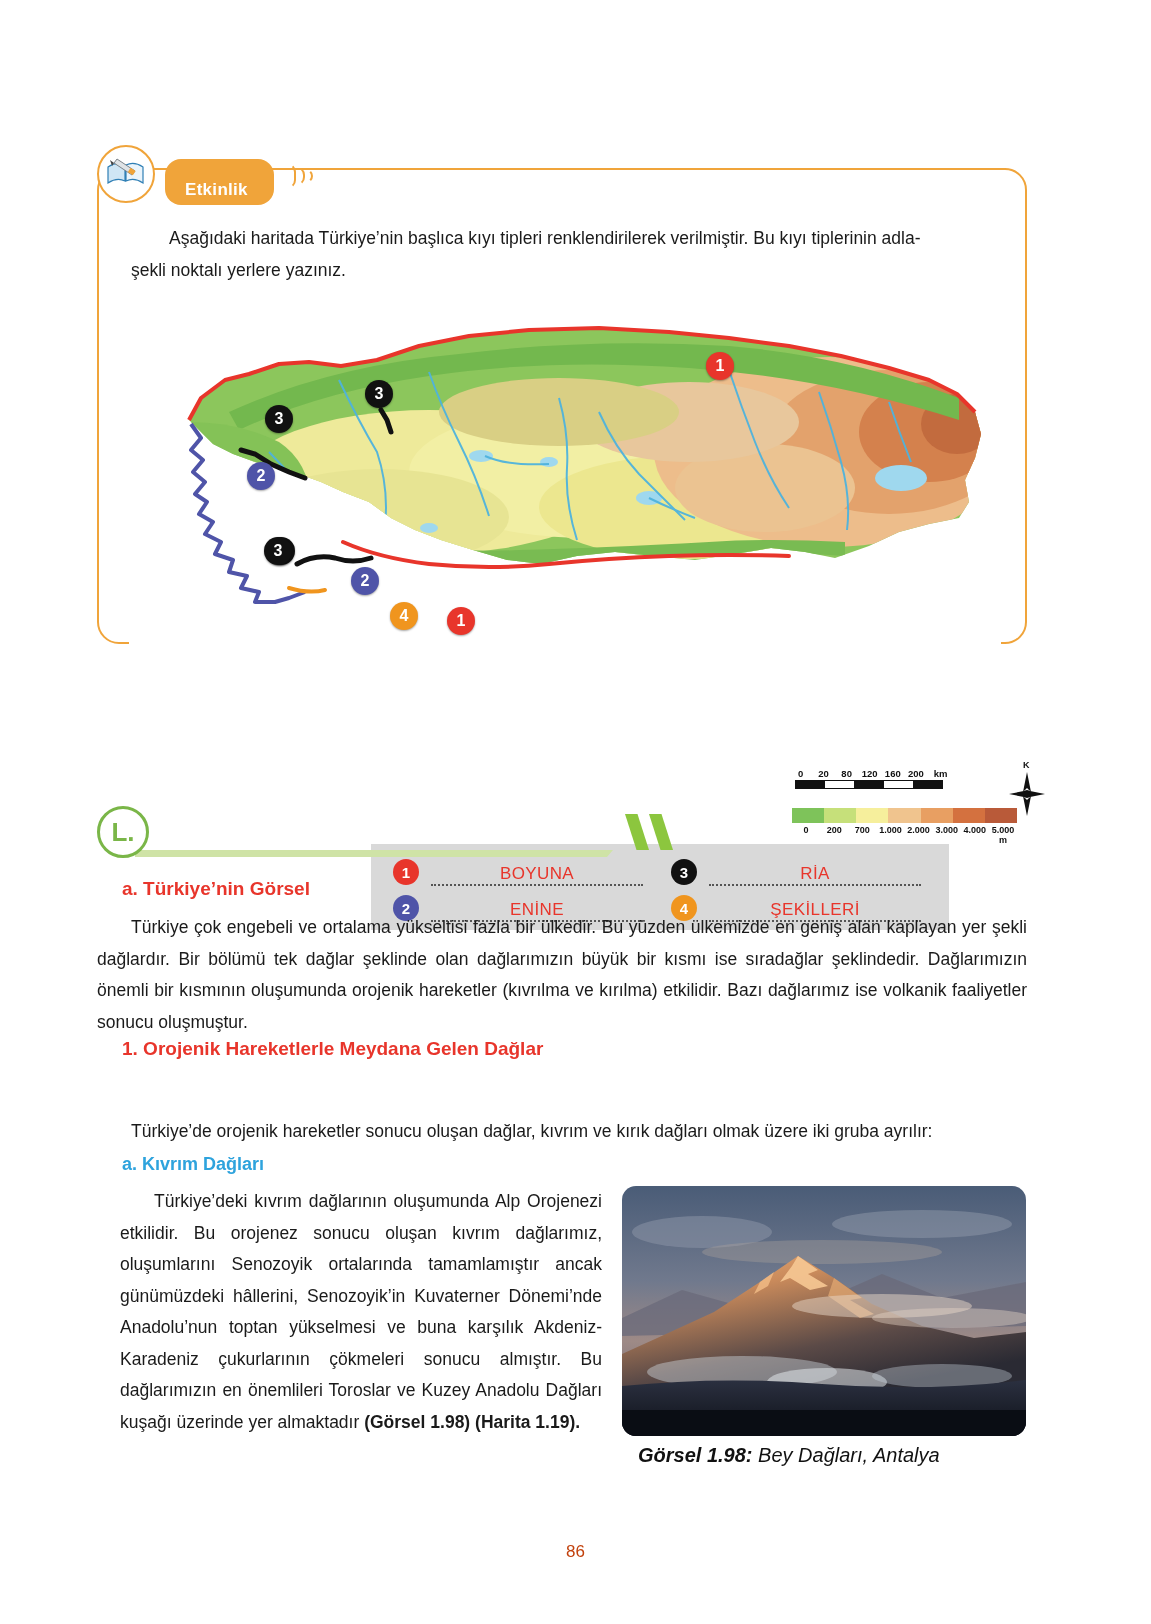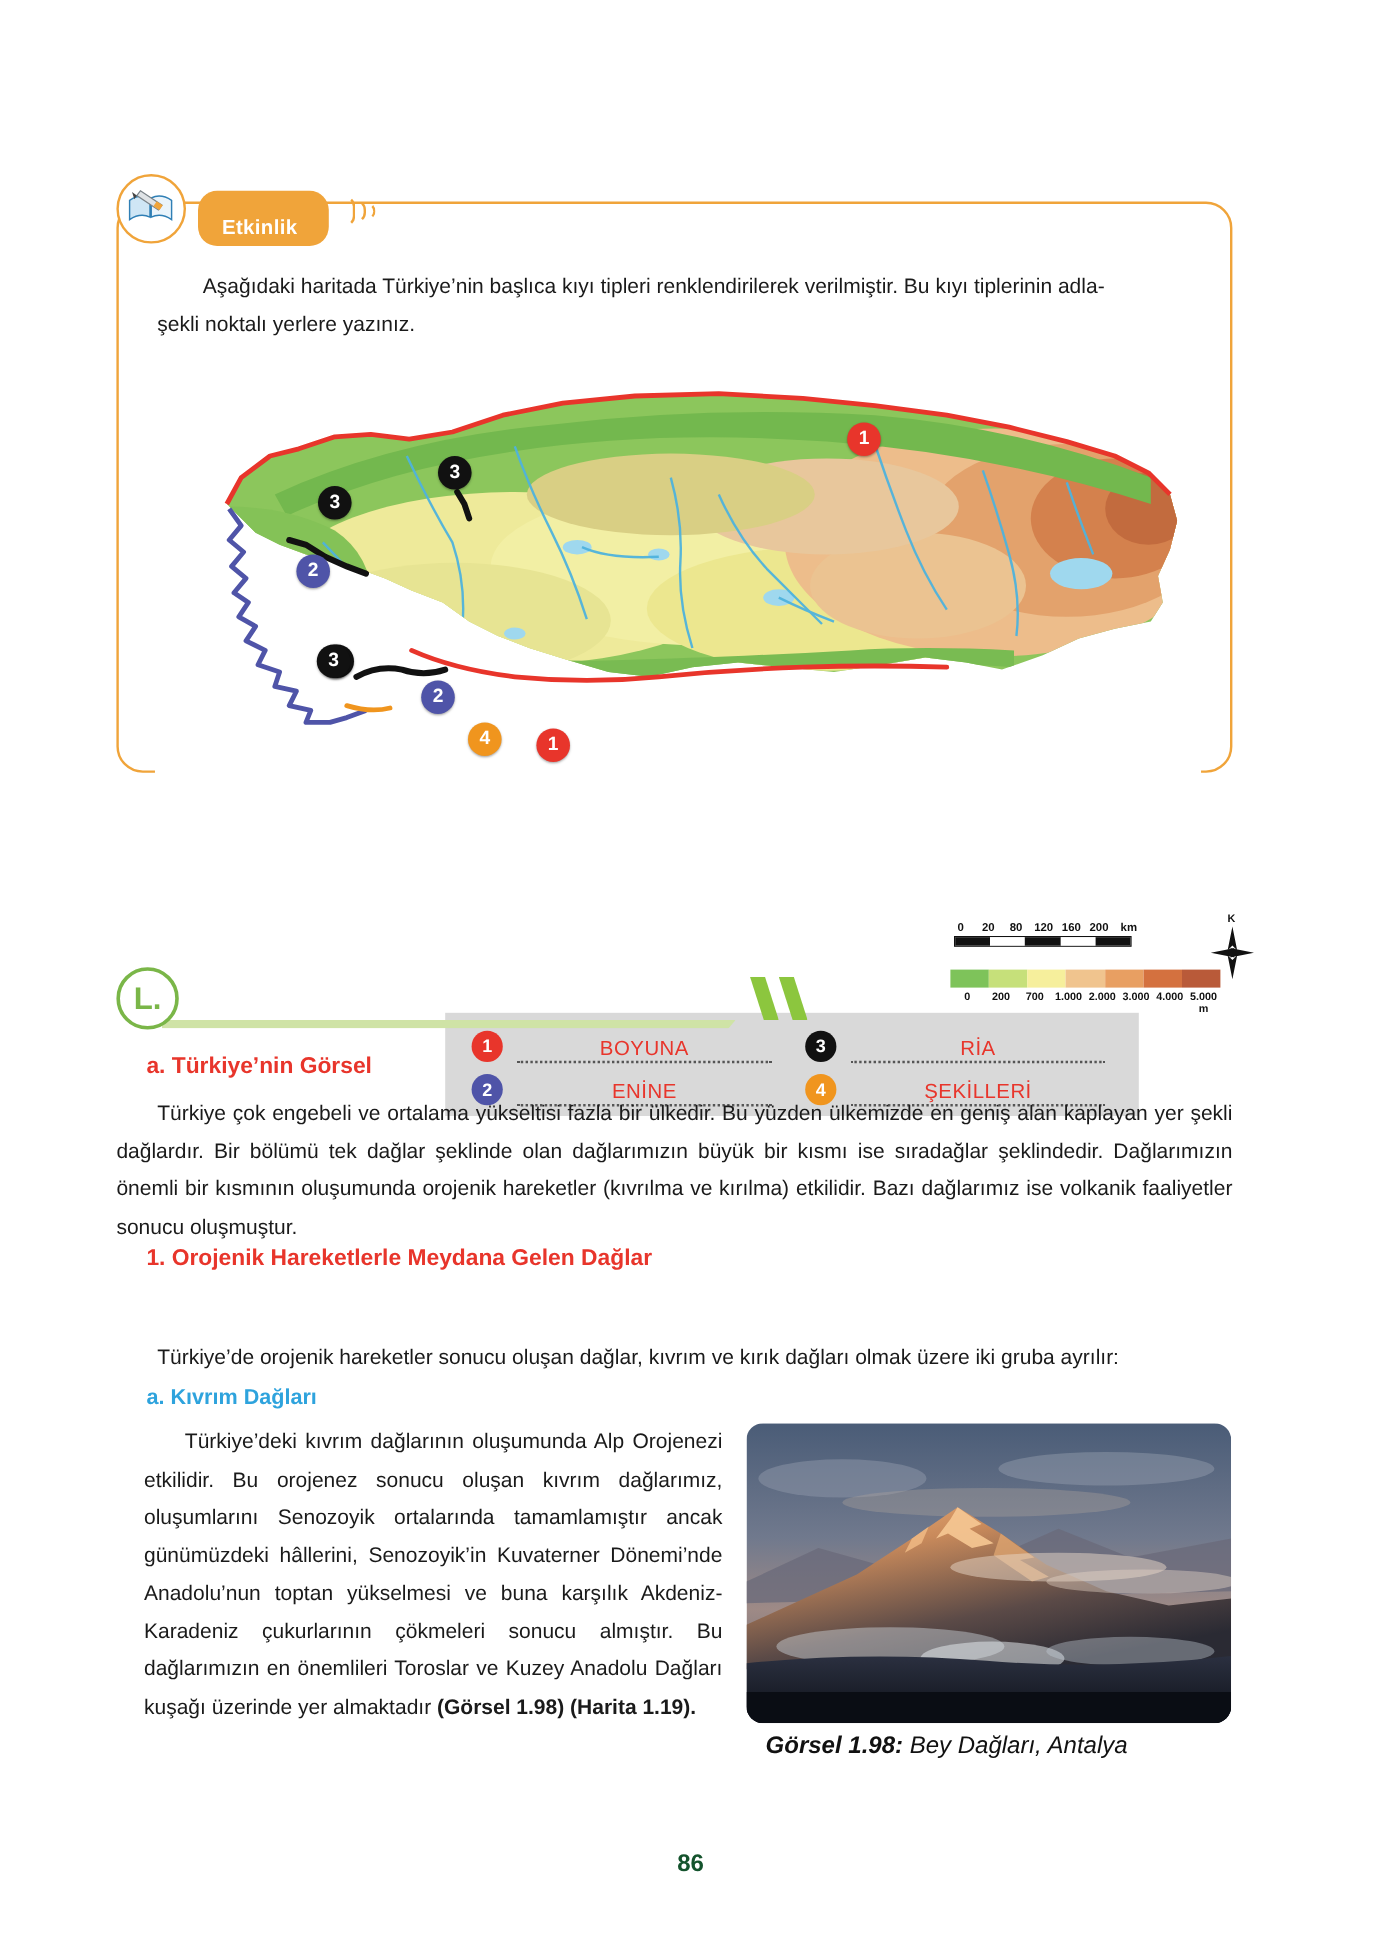--- a/index.html
+++ b/index.html
@@ -296,23 +296,23 @@
     color: #111;
     margin-left: 16px;
   }
   #photo-caption b { font-style: italic; font-weight: bold; }
 
   #page-number {
     position: absolute;
     left: 0; right: 0;
     top: 1542px;
     text-align: center;
-    font-size: 20px;
-    font-weight: bold;
-    color: #14532d;
+    font-size: 17px;
+    font-weight: normal;
+    color: #c2410c;
   }
 </style>
 </head>
 <body>
 
 <div id="activity-box">
 
   <div id="activity-text">
     <span class="indent"></span><span>Aşağıdaki haritada Türkiye’nin başlıca kıyı tipleri renklendirilerek verilmiştir. Bu kıyı tiplerinin adla-</span><br>
     <span>şekli noktalı yerlere yazınız.</span>

